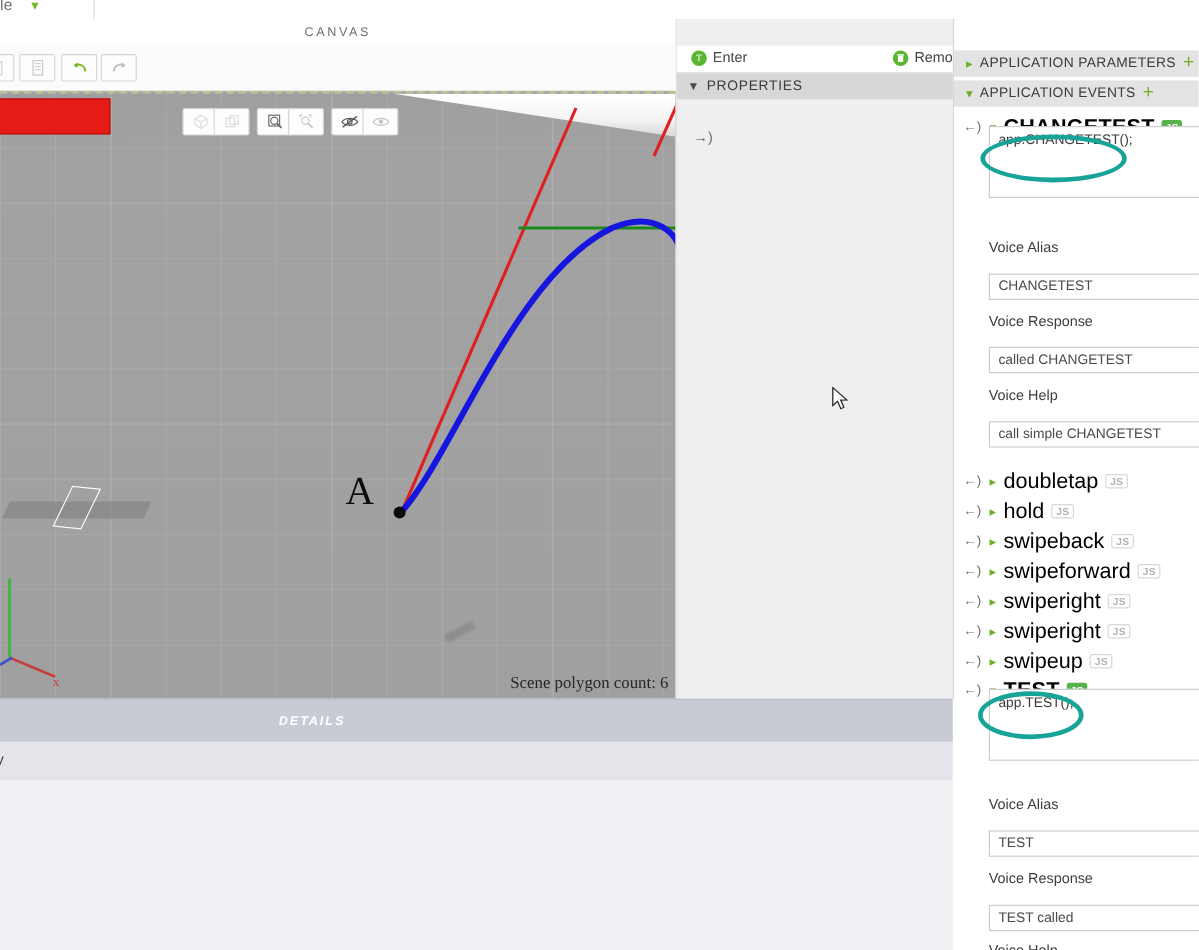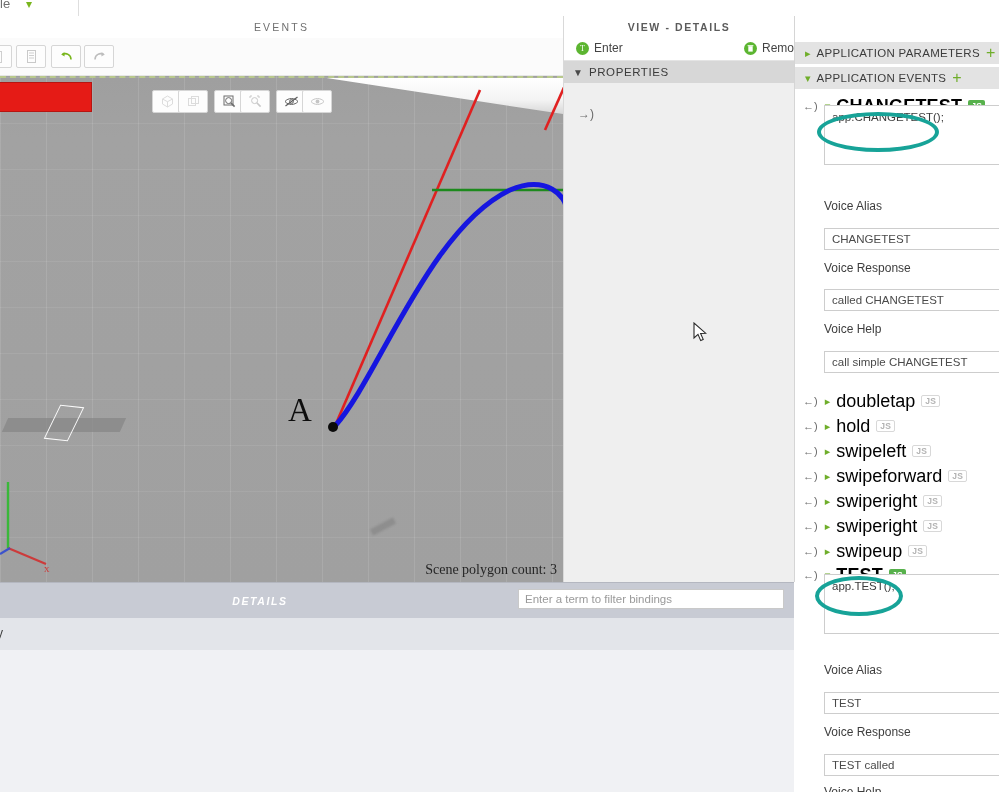--- a/index.html
+++ b/index.html
@@ -290,21 +290,21 @@
 
   <div class="topstrip">
     <span class="topstrip-label">le</span>
     <span class="topstrip-chevron">▾</span>
     <div class="topstrip-div"></div>
   </div>
 
   <div class="canvas-panel">
 
     <div class="canvas-header">
-      <div class="canvas-header-title">EVENTS</div>
+      <div class="canvas-header-title">CANVAS</div>
     </div>
 
     <div class="canvas-toolbar">
 
       <div class="tb-btn" style="left:-18px;">
         <svg width="14" height="15" viewBox="0 0 14 15">
           <rect x="2.5" y="2.5" width="9" height="11" fill="none" stroke="#cfcfcf"></rect>
         </svg>
       </div>
 
@@ -392,37 +392,33 @@
         </div>
       </div>
 
       <svg class="vp-axes" width="70" height="110">
         <line x1="8" y1="18" x2="8" y2="84" stroke="#3ab83a" stroke-width="2.4"></line>
         <line x1="8" y1="84" x2="46" y2="100" stroke="#cc3b3b" stroke-width="2.2"></line>
         <line x1="0" y1="90" x2="10" y2="84" stroke="#3b52cc" stroke-width="2.2"></line>
         <text x="44" y="108" font-size="11" fill="#cc3b3b" font-family="Liberation Serif, serif">x</text>
       </svg>
 
-      <div class="vp-polycount">Scene polygon count: 3</div>
+      <div class="vp-polycount">Scene polygon count: 6</div>
     </div>
   </div>
 
   <div class="bindings-bar">
     <div class="bindings-title">DETAILS</div>
   </div>
-  <div class="bindings-filter">Enter a term to filter bindings</div>
   <div class="bindings-body">
     <div class="bindings-body-text">y</div>
   </div>
   <div class="bindings-under"></div>
 
   <div class="details-panel">
-    <div class="details-header">
-      <div class="details-header-title">VIEW  -  DETAILS</div>
-    </div>
 
     <div class="details-actions">
       <div class="act" style="left:12px;">
         <span class="cir">
           <svg width="9" height="9" viewBox="0 0 9 9">
               <text x="4.5" y="7" font-size="8" fill="#fff" text-anchor="middle" font-family="Liberation Serif, serif">T</text>
             </svg>
         </span>
         <span>Enter</span>
       </div>
@@ -481,21 +477,21 @@
     </div>
     <div class="ev-row" style="top:399px;">
       <span class="back">←)</span>
       <span class="chev">▸</span>
       <span class="nm">hold</span>
       <span class="js-badge dim">JS</span>
     </div>
     <div class="ev-row" style="top:424px;">
       <span class="back">←)</span>
       <span class="chev">▸</span>
-      <span class="nm">swipeleft</span>
+      <span class="nm">swipeback</span>
       <span class="js-badge dim">JS</span>
     </div>
     <div class="ev-row" style="top:449px;">
       <span class="back">←)</span>
       <span class="chev">▸</span>
       <span class="nm">swipeforward</span>
       <span class="js-badge dim">JS</span>
     </div>
     <div class="ev-row" style="top:474px;">
       <span class="back">←)</span>

